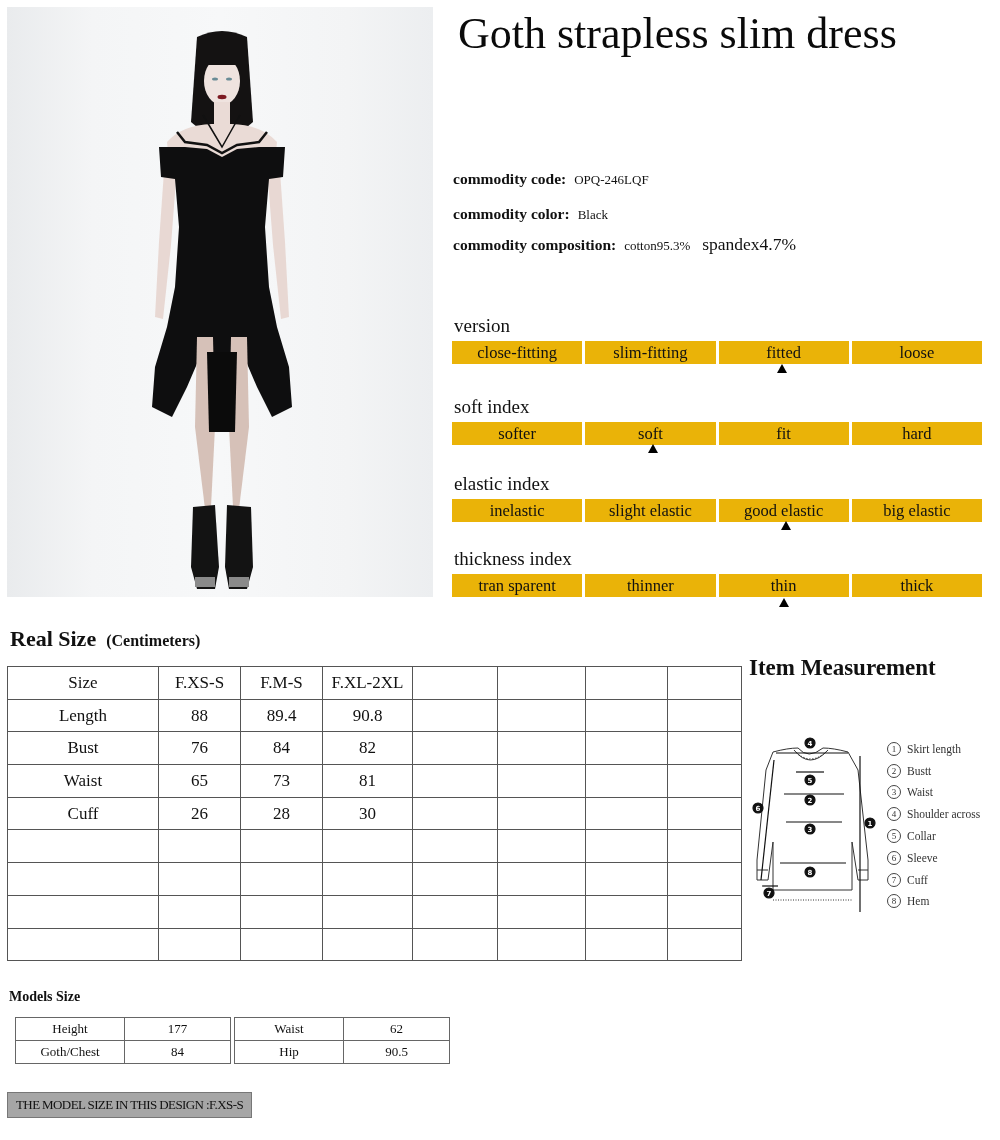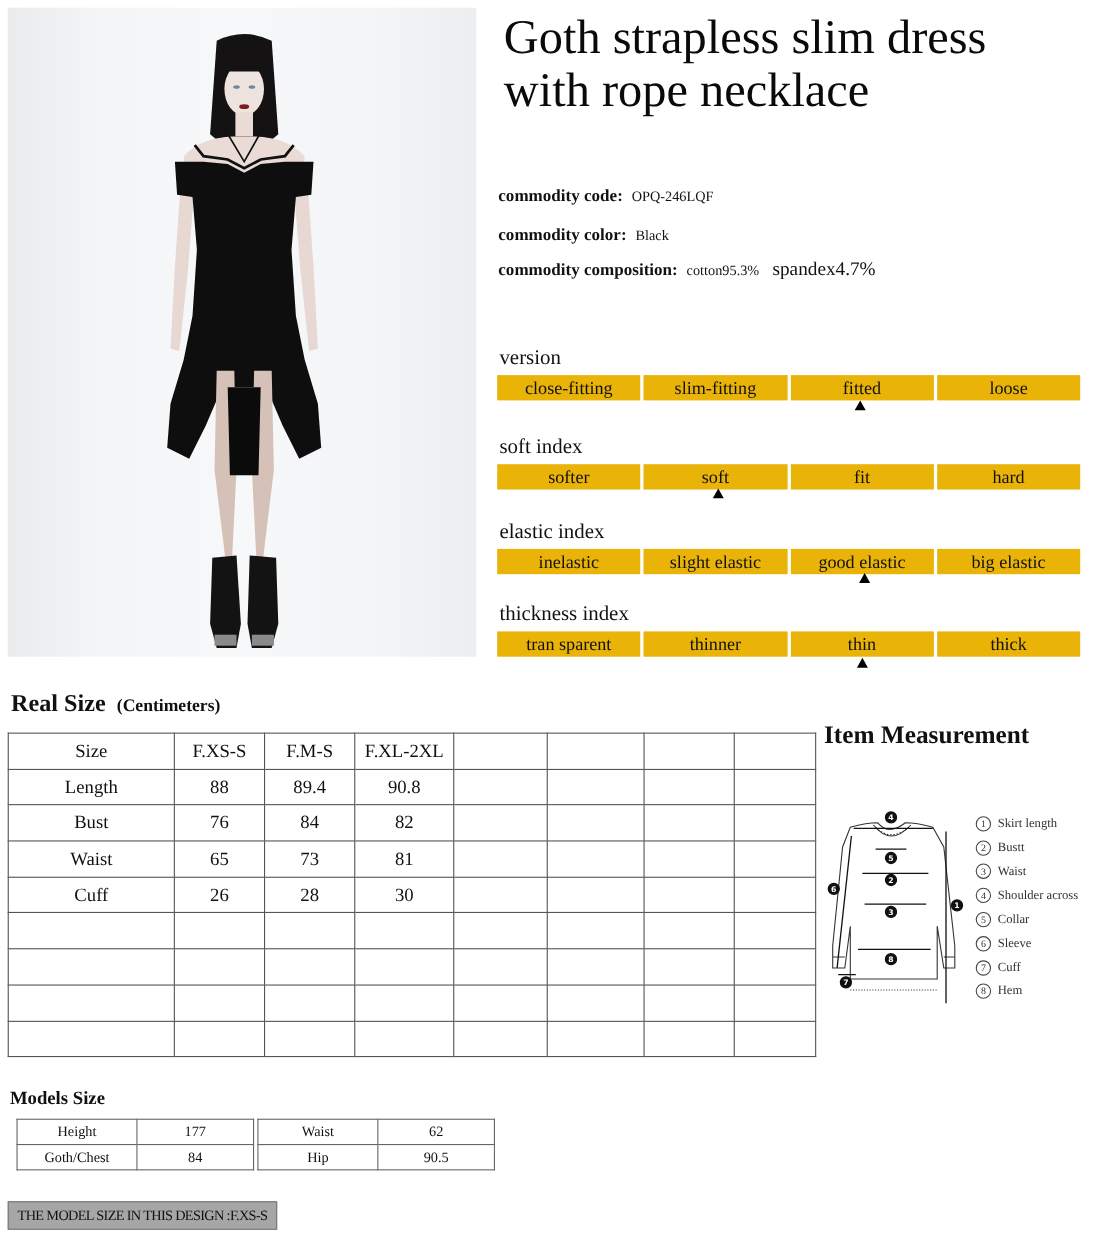--- a/index.html
+++ b/index.html
@@ -37,21 +37,21 @@
 
   
   .im-title { position: absolute; left: 749px; top: 655px; font-size: 23px; font-weight: bold; white-space: nowrap; }
   .diagram { position: absolute; left: 748px; top: 730px; }
   .legend { position: absolute; left: 887px; top: 738px; font-size: 11.5px; color: #333; }
   .legend .row { height: 21.8px; white-space: nowrap; display: flex; align-items: center; }
   .legend .num { display: inline-block; width: 12px; height: 12px; border: 1px solid #444; border-radius: 50%;
                  font-size: 9px; line-height: 12px; text-align: center; margin-right: 6px; }
 
   
-  .ms-title { position: absolute; left: 9px; top: 989px; font-size: 17px; font-weight: bold; }
+  .ms-title { position: absolute; left: 9px; top: 989px; font-size: 14px; font-weight: bold; }
   table.models { position: absolute; top: 1017px; border-collapse: collapse; margin-left: 8px; }
   table.models td { border: 1px solid #666; height: 22px; padding: 0; text-align: center; font-size: 13px; }
 
   .model-note { position: absolute; left: 7px; top: 1092px; height: 24px; padding: 0 8px;
                 background: #a6a6a6; border: 1px solid #777; font-size: 13px; line-height: 24px;
                 letter-spacing: -0.6px; white-space: nowrap; }
 </style>
 </head>
 <body>
 
@@ -84,21 +84,20 @@
 
     <path d="M186 500 L208 498 L212 560 L208 582 L190 582 L184 560 Z" fill="#131313"></path>
     <path d="M220 498 L244 500 L246 560 L240 582 L222 582 L218 560 Z" fill="#131313"></path>
     <rect x="188" y="570" width="20" height="10" fill="#8a8a8a"></rect>
     <rect x="222" y="570" width="20" height="10" fill="#8a8a8a"></rect>
   </svg>
 </div>
 
 <h1 class="title">
   <span>Goth strapless slim dress</span><br>
-  <span>with rope necklace</span>
 </h1>
 
 <div class="meta" style="top:170px;">
   <span class="k">commodity code:</span>
   <span class="v">OPQ-246LQF</span>
 </div>
 <div class="meta" style="top:205px;">
   <span class="k">commodity color:</span>
   <span class="v">Black</span>
 </div>

